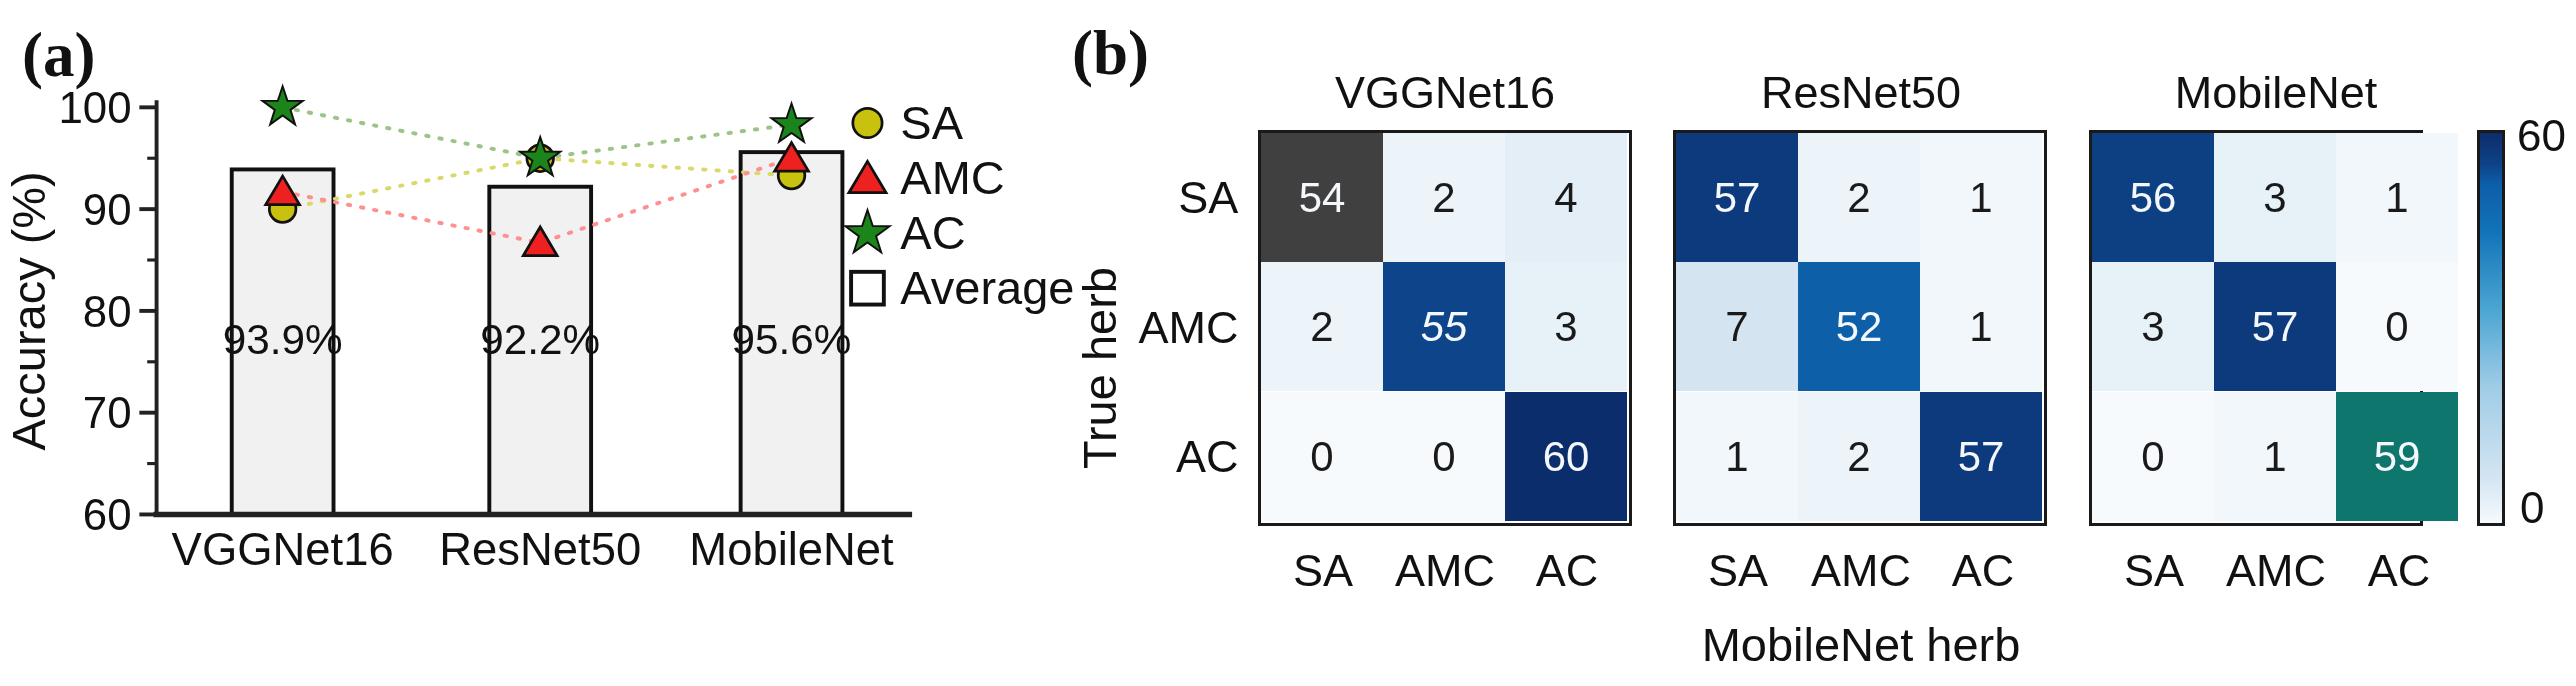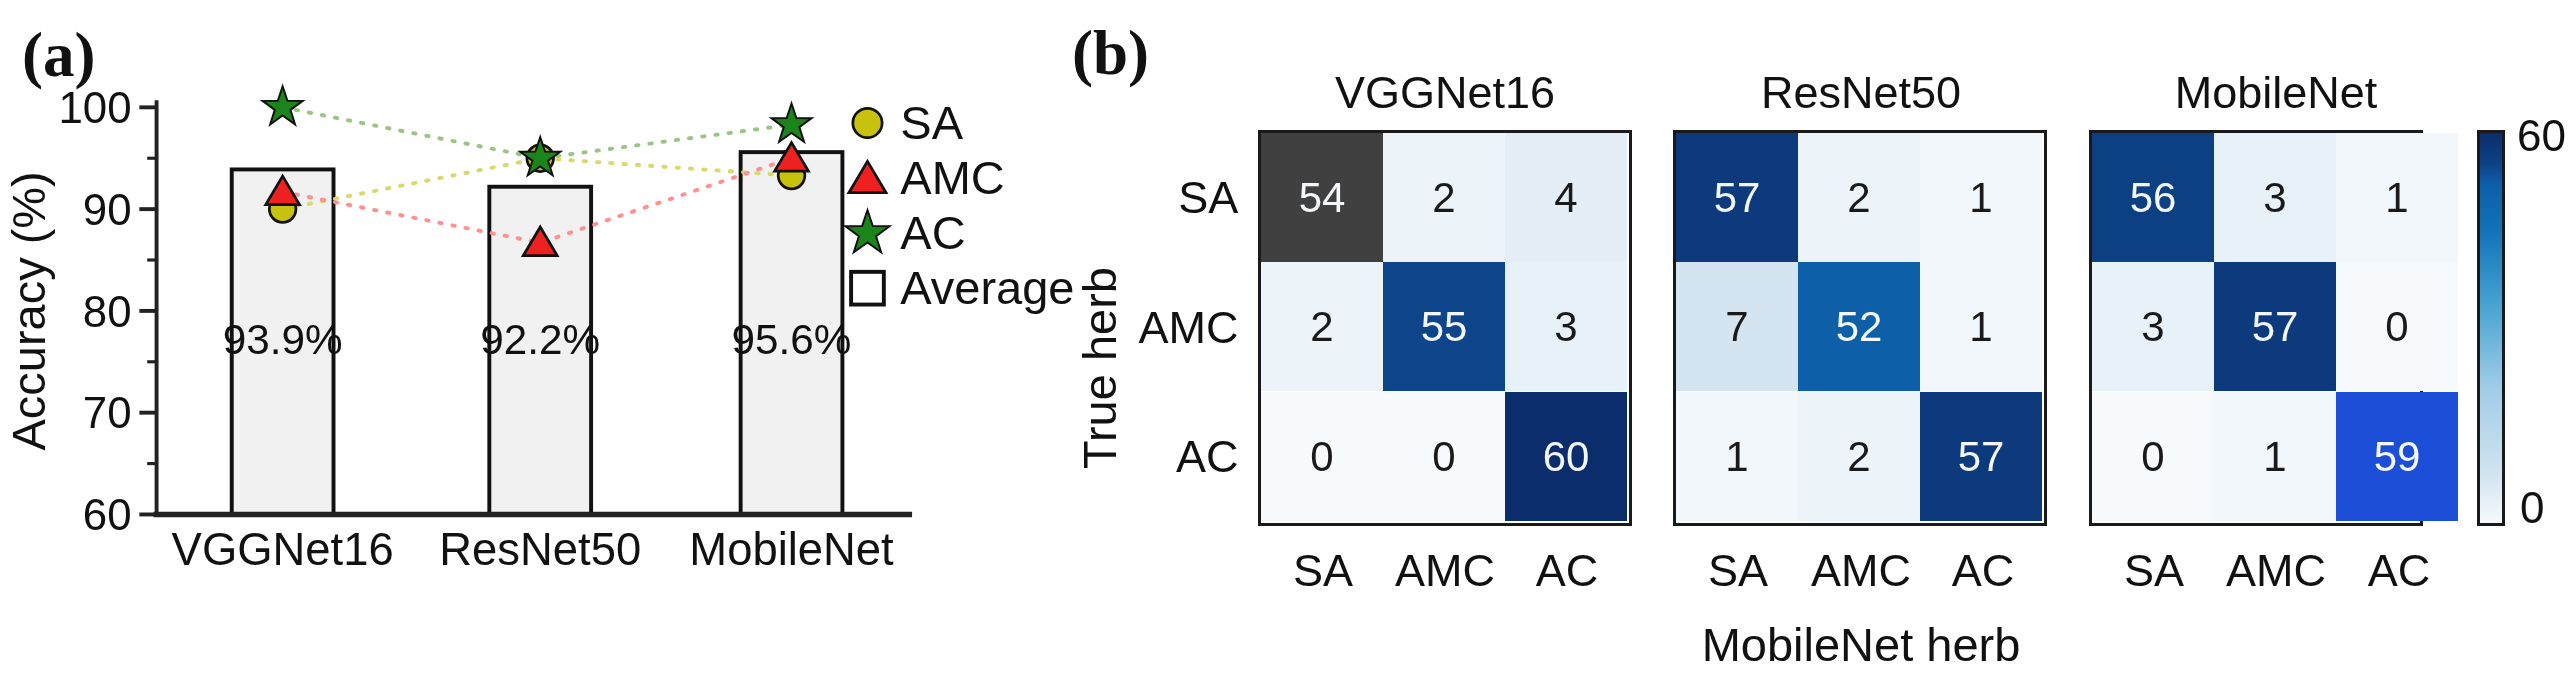--- a/index.html
+++ b/index.html
@@ -85,21 +85,21 @@
 
     <div class="axis-label-b true-herb" style="left:42px;top:368px;">True herb</div>
 
     <div id="matrices">
         <div class="mat-title" style="left: 388px; top: 67px;">VGGNet16</div>
         <div class="matrix" style="left: 201px; top: 130px; width: 374px; height: 396px;">
           <div class="cell" style="left: 0px; top: 0px; width: 122px; height: 129px; background: #404040; color: rgb(244, 248, 252);">54</div>
           <div class="cell" style="left: 122px; top: 0px; width: 122px; height: 129px; background: rgb(236, 244, 250); color: rgb(26, 26, 26);">2</div>
           <div class="cell" style="left: 244px; top: 0px; width: 122px; height: 129px; background: rgb(227, 238, 246); color: rgb(26, 26, 26);">4</div>
           <div class="cell" style="left: 0px; top: 129px; width: 122px; height: 129px; background: rgb(236, 244, 250); color: rgb(26, 26, 26);">2</div>
-          <div class="cell" style="left: 122px; top: 129px; width: 122px; height: 129px; background: rgb(13, 68, 138); color: rgb(244, 248, 252);">55</div>
+          <div class="cell" style="left: 122px; top: 129px; width: 122px; height: 129px; background: rgb(13, 68, 138); color: rgb(244, 248, 252); font-style: italic;">55</div>
           <div class="cell" style="left: 244px; top: 129px; width: 122px; height: 129px; background: rgb(231, 241, 248); color: rgb(26, 26, 26);">3</div>
           <div class="cell" style="left: 0px; top: 259px; width: 122px; height: 129px; background: rgb(246, 250, 253); color: rgb(26, 26, 26);">0</div>
           <div class="cell" style="left: 122px; top: 259px; width: 122px; height: 129px; background: rgb(246, 250, 253); color: rgb(26, 26, 26);">0</div>
           <div class="cell" style="left: 244px; top: 259px; width: 122px; height: 129px; background: rgb(12, 45, 107); color: rgb(244, 248, 252);">60</div>
         </div>
         <div class="col-label" style="left: 266px; top: 548px;">SA</div>
         <div class="col-label" style="left: 388px; top: 548px;">AMC</div>
         <div class="col-label" style="left: 510px; top: 548px;">AC</div>
         <div class="row-label" style="left: 9.4px; top: 175px;">SA</div>
         <div class="row-label" style="left: 9.4px; top: 305px;">AMC</div>
@@ -122,21 +122,21 @@
         <div class="mat-title" style="left: 1219px; top: 67px;">MobileNet</div>
         <div class="matrix" style="left: 1032px; top: 130px; width: 334px; height: 396px;">
           <div class="cell" style="left: 0px; top: 0px; width: 122px; height: 129px; background: rgb(13, 63, 131); color: rgb(244, 248, 252);">56</div>
           <div class="cell" style="left: 122px; top: 0px; width: 122px; height: 129px; background: rgb(231, 241, 248); color: rgb(26, 26, 26);">3</div>
           <div class="cell" style="left: 244px; top: 0px; width: 122px; height: 129px; background: rgb(241, 247, 251); color: rgb(26, 26, 26);">1</div>
           <div class="cell" style="left: 0px; top: 129px; width: 122px; height: 129px; background: rgb(231, 241, 248); color: rgb(26, 26, 26);">3</div>
           <div class="cell" style="left: 122px; top: 129px; width: 122px; height: 129px; background: rgb(13, 58, 125); color: rgb(244, 248, 252);">57</div>
           <div class="cell" style="left: 244px; top: 129px; width: 122px; height: 129px; background: rgb(246, 250, 253); color: rgb(26, 26, 26);">0</div>
           <div class="cell" style="left: 0px; top: 259px; width: 122px; height: 129px; background: rgb(246, 250, 253); color: rgb(26, 26, 26);">0</div>
           <div class="cell" style="left: 122px; top: 259px; width: 122px; height: 129px; background: rgb(241, 247, 251); color: rgb(26, 26, 26);">1</div>
-          <div class="cell" style="left: 244px; top: 259px; width: 122px; height: 129px; background: #1d4ed8; color: rgb(244, 248, 252);">59</div>
+          <div class="cell" style="left: 244px; top: 259px; width: 122px; height: 129px; background: #0f766e; color: rgb(244, 248, 252);">59</div>
         </div>
         <div class="col-label" style="left: 1097px; top: 548px;">SA</div>
         <div class="col-label" style="left: 1219px; top: 548px;">AMC</div>
         <div class="col-label" style="left: 1342px; top: 548px;">AC</div>
       </div>
 
     <div class="axis-label-b pred-herb" style="left:804px;top:644px;">MobileNet herb</div>
 
     <div class="colorbar" style="left:1420px;top:130px;width:28px;height:396px;"></div>
     <div class="cb-label" style="left:1460px;top:114px;">60</div>

